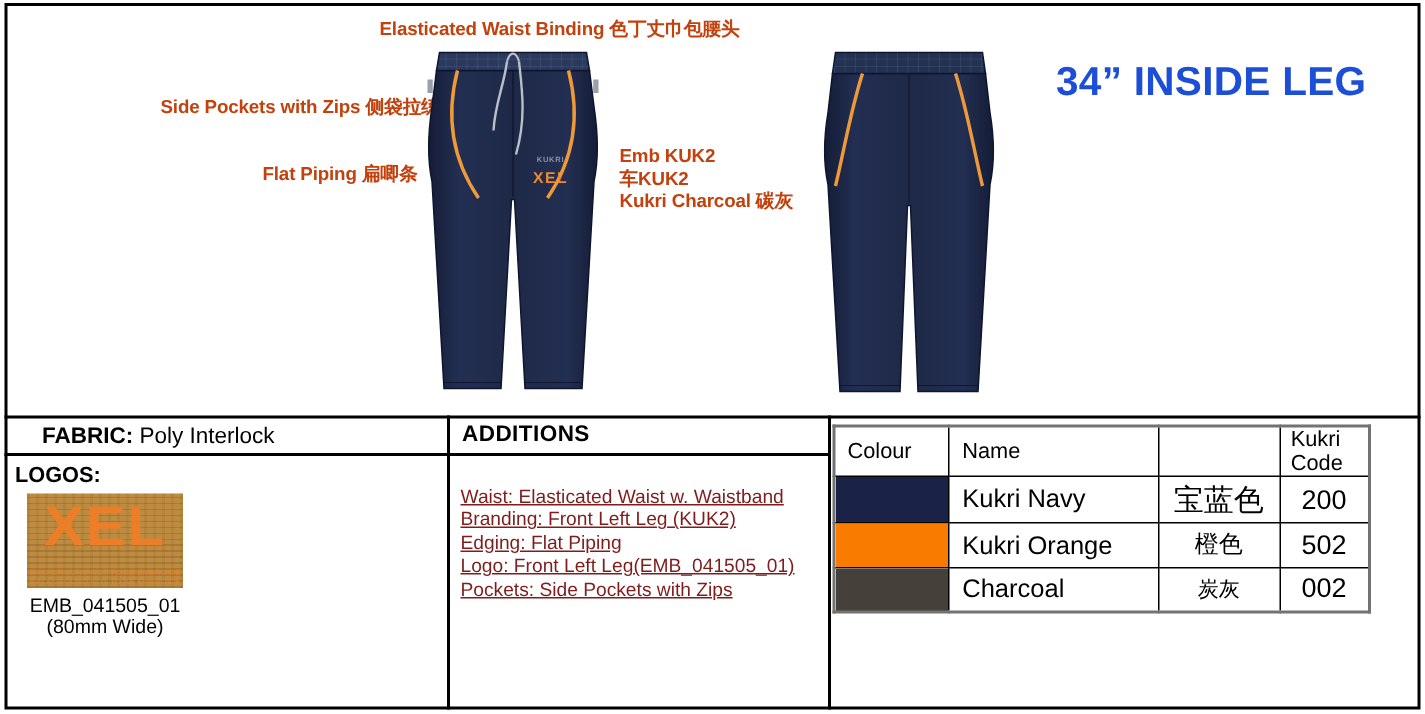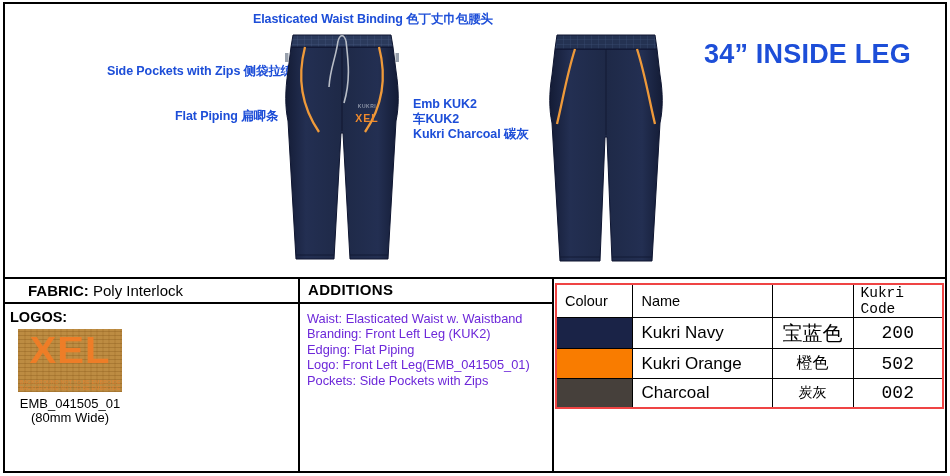--- a/index.html
+++ b/index.html
@@ -4,21 +4,21 @@
 <style>
   * { margin:0; padding:0; box-sizing:border-box; }
   html,body { background:#fff; }
   body { width:950px; height:476px; overflow:hidden; font-family:"Liberation Sans", sans-serif; }
   #sheet { position:relative; width:950px; height:476px; background:#fff; }
 
   .sheet-border { position:absolute; left:3px; top:2px; right:3px; bottom:3px; border:2px solid #000; }
 
   .hline, .vline { position:absolute; background:#000; }
 
-  .anno { position:absolute; font-weight:bold; font-size:12.5px; color:#1d4ed8; white-space:nowrap; letter-spacing:-0.1px; }
+  .anno { position:absolute; font-weight:bold; font-size:12.5px; color:#c2410c; white-space:nowrap; letter-spacing:-0.1px; }
   .anno-block { line-height:15px; }
 
   .inside-leg { position:absolute; left:704px; top:39px; font-size:27px; font-weight:bold; color:#1d4ed8; white-space:nowrap; letter-spacing:0.2px; }
 
   .pants { position:absolute; }
 
   .fabric-row { position:absolute; left:28px; top:282px; font-size:15px; white-space:nowrap; }
   .fabric-row .lbl { font-weight:bold; }
 
   .logos-lbl { position:absolute; left:10px; top:309px; font-size:14.5px; font-weight:bold; }
@@ -32,29 +32,29 @@
     font-size:37px; font-weight:bold; color:#ee7d27; letter-spacing:1px; transform:scaleX(1.08); line-height:40px; }
   .xel-box .bg-note { position:absolute; left:2px; width:100px; font-size:5px; line-height:6px;
     color:rgba(238,130,45,0.75); white-space:nowrap; overflow:hidden; letter-spacing:0.3px; }
   .xel-box .note1 { bottom:7px; }
   .xel-box .note2 { bottom:1px; }
 
   .emb-code { position:absolute; left:10px; top:396px; width:120px; text-align:center; font-size:13px; }
   .emb-size { position:absolute; left:10px; top:410px; width:120px; text-align:center; font-size:13px; }
 
   .additions-title { position:absolute; left:308px; top:281px; font-size:15px; font-weight:bold; letter-spacing:0.3px; }
-  .additions-list { position:absolute; left:307px; top:311px; font-size:12.8px; line-height:15.4px; color:#6d28d9; }
+  .additions-list { position:absolute; left:307px; top:323px; font-size:12.8px; line-height:15.4px; color:#7f1d1d;text-decoration:underline; }
 
   table.colour-table { position:absolute; left:555px; top:283px; border-collapse:collapse; table-layout:fixed; background:#fff; }
   table.colour-table td { border:1px solid #000; overflow:hidden; }
-  table.colour-table { border:2px solid #ef4444; }
+  table.colour-table { border:2px solid #737373; }
   td.c-col { width:76px; }
   td.c-name { width:140px; padding-left:9px; font-size:17px; }
   td.c-cn { width:81px; text-align:center; font-family:"Liberation Serif", serif; }
-  td.c-code { width:90px; text-align:center; font-size:18px;font-family:Liberation Mono, monospace; }
+  td.c-code { width:60px; text-align:center; font-size:18px; }
   tr.hdr td { height:27px; font-size:14.5px; font-weight:normal; }
   tr.hdr td.c-col { padding-left:8px; }
   tr.hdr td.c-name { font-size:14.5px; }
   tr.hdr td.c-code { font-size:14.5px; text-align:left; padding-left:7px; }
   tr.r1 td { height:31px; }
   tr.r2 td { height:30px; }
   tr.r3 td { height:29px; }
   tr.r1 .c-cn { font-size:20px; }
   tr.r2 .c-cn { font-size:16px;font-family:Liberation Serif, serif; }
   tr.r3 .c-cn { font-size:14px; }

